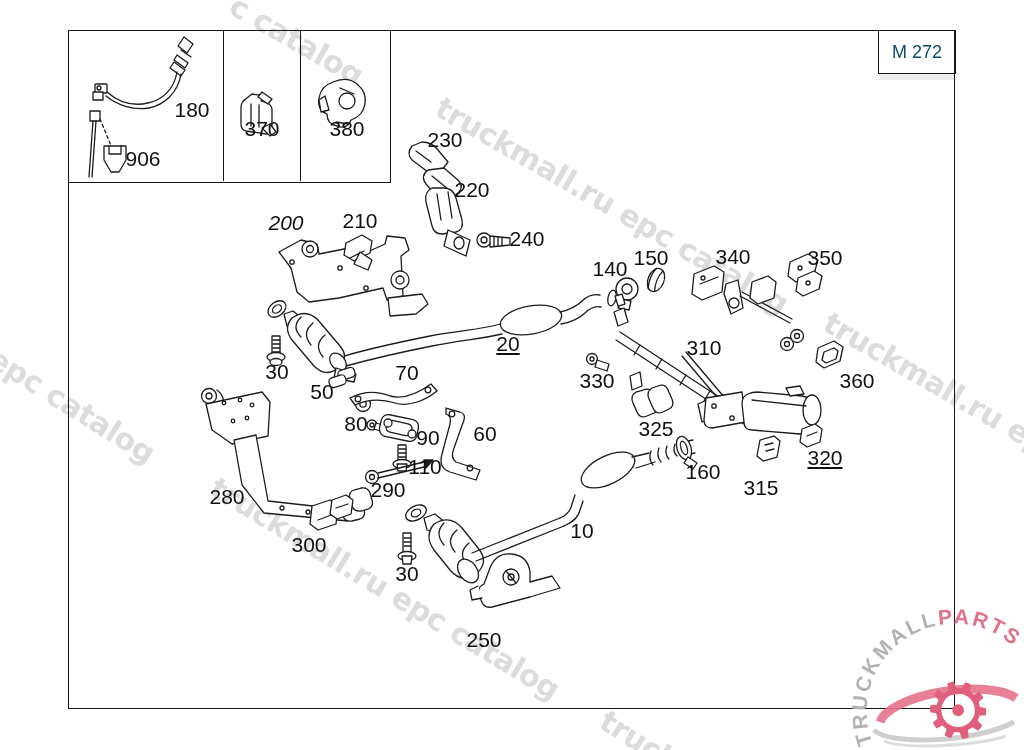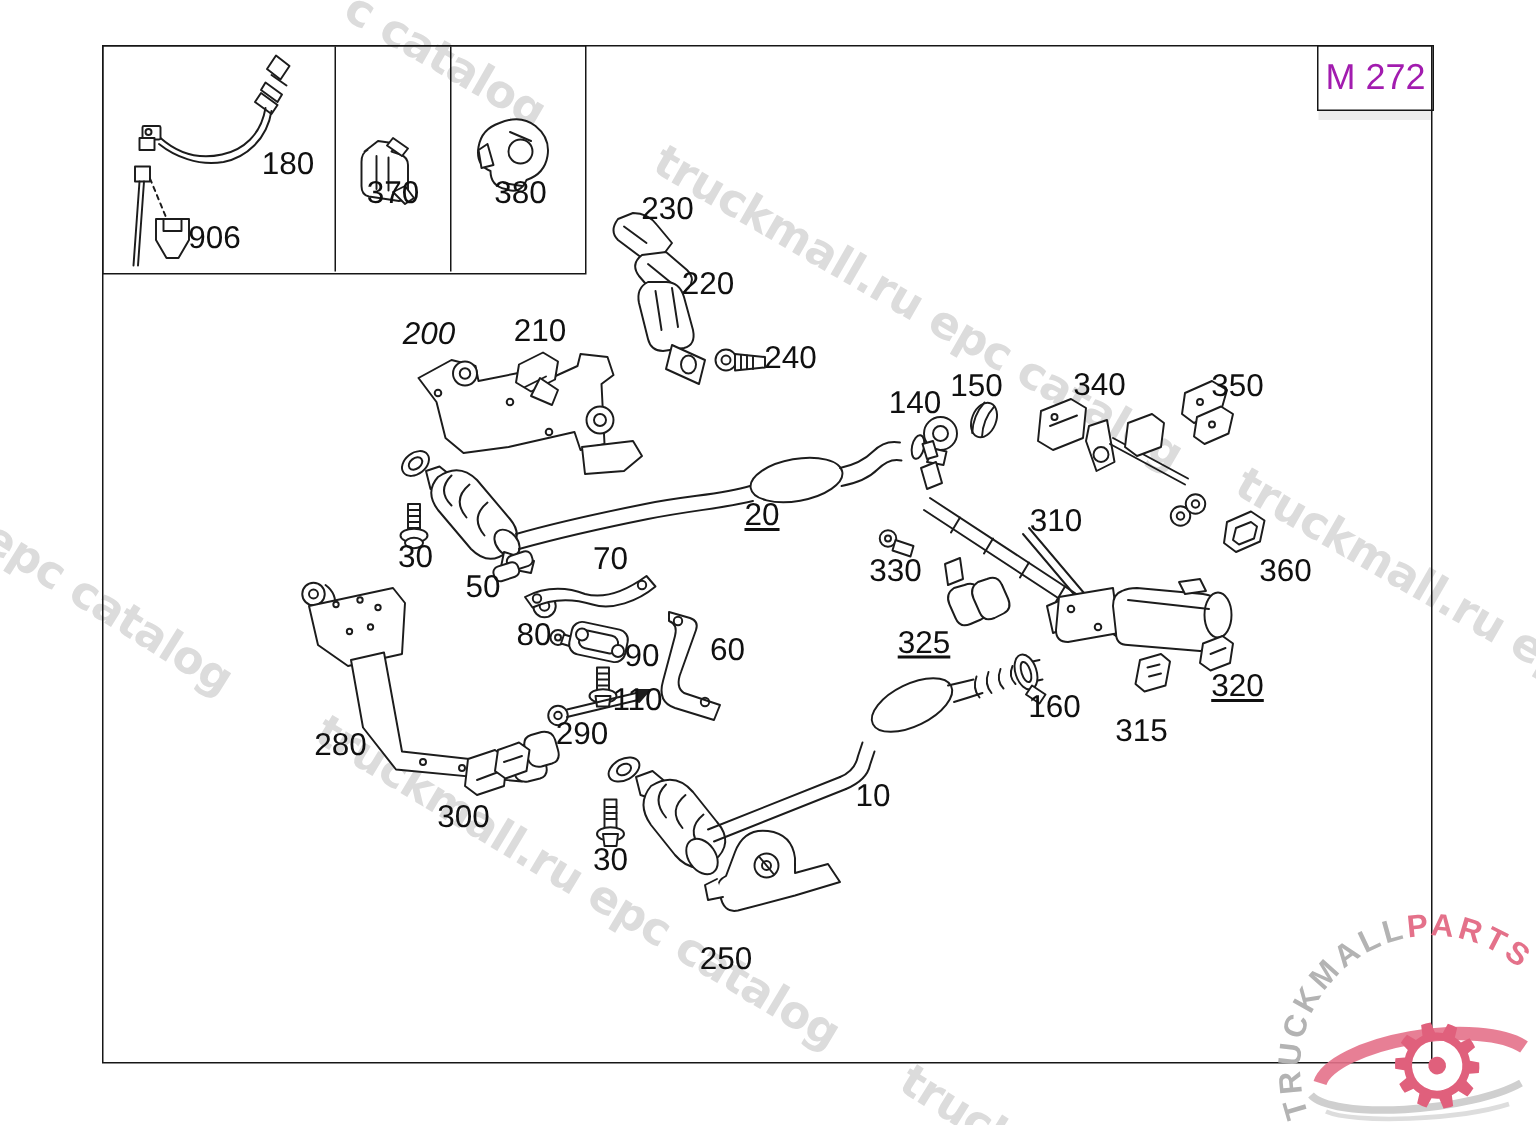--- a/index.html
+++ b/index.html
@@ -11,21 +11,21 @@
       font-weight:bold;font-size:30px;letter-spacing:-0.5px;transform-origin:0 0;}
   
   #art{position:absolute;left:0;top:0;z-index:2;}
   
   .frame{position:absolute;border:1.5px solid #161616;z-index:3;background:transparent;}
   #outer-frame{left:68px;top:30px;width:885px;height:677px;}
   #inset-box{left:68px;top:30px;width:321px;height:151px;}
   .inset-divider{position:absolute;top:31px;width:0;height:150px;border-left:1.4px solid #161616;z-index:4;}
   #code-box{left:878px;top:30px;width:76px;height:42px;display:flex;align-items:center;justify-content:center;}
   #code-shadow{position:absolute;left:879px;top:74px;width:75px;height:6px;background:#ececec;z-index:3;}
-  #code-text{font-size:24px;color:#a21caf;}
+  #code-text{font-size:18px;color:#0c4a6e;}
   
   #labels{position:absolute;inset:0;z-index:5;}
   .plabel{position:absolute;transform:translate(-50%,-50%);font-size:21px;color:#101010;
           white-space:nowrap;}
   
   #logo{position:absolute;left:0;top:0;z-index:6;}
 </style>
 </head>
 <body>
 
@@ -334,21 +334,21 @@
       <div class="plabel" style="left: 704px; top: 348px;">310</div>
       <div class="plabel" style="left: 857px; top: 365px; margin-top: 16px;">360</div>
       <div class="plabel" style="left: 597px; top: 381px;">330</div>
       <div class="plabel" style="left: 277px; top: 372px;">30</div>
       <div class="plabel" style="left: 322px; top: 392px;">50</div>
       <div class="plabel" style="left: 407px; top: 373px;">70</div>
       <div class="plabel" style="left: 356px; top: 424px;">80</div>
       <div class="plabel" style="left: 428px; top: 438px;">90</div>
       <div class="plabel" style="left: 485px; top: 434px;">60</div>
       <div class="plabel" style="left: 425px; top: 467px;">110</div>
-      <div class="plabel" style="left: 616px; top: 429px; text-decoration: underline;">325</div>
+      <div class="plabel" style="left: 656px; top: 429px;">325</div>
       <div class="plabel" style="left: 703px; top: 472px;">160</div>
       <div class="plabel" style="left: 761px; top: 488px;">315</div>
       <div class="plabel" style="left: 825px; top: 458px; text-decoration: underline;">320</div>
       <div class="plabel" style="left: 227px; top: 497px;">280</div>
       <div class="plabel" style="left: 388px; top: 490px;">290</div>
       <div class="plabel" style="left: 309px; top: 545px;">300</div>
       <div class="plabel" style="left: 407px; top: 574px;">30</div>
       <div class="plabel" style="left: 582px; top: 531px;">10</div>
       <div class="plabel" style="left: 484px; top: 612px; margin-top: 28px;">250</div>
     </div>

